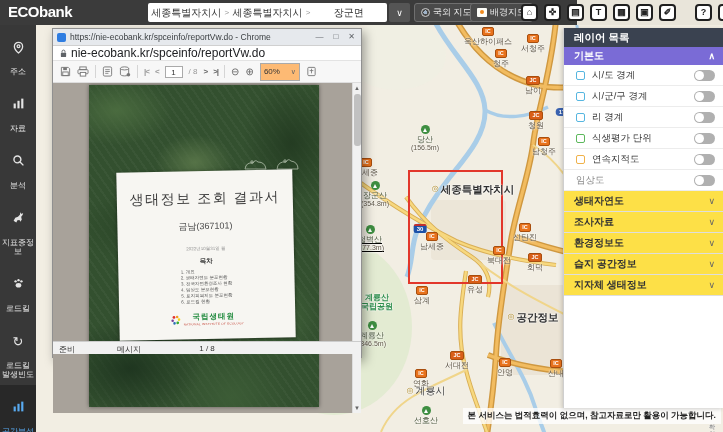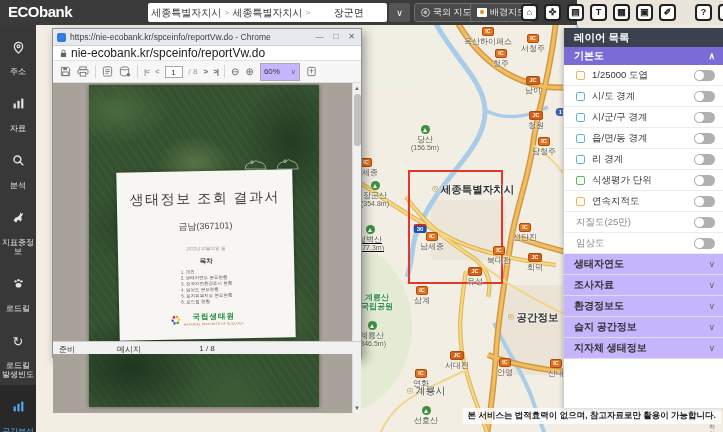--- a/index.html
+++ b/index.html
@@ -69,41 +69,41 @@
   .layer-row { height:21px; display:flex; align-items:center; padding:0 8px 0 12px; border-bottom:1px solid #ececec; background:#fff; }
   .layer-row .cb { width:9px; height:9px; border:1.5px solid #999; border-radius:2px; background:#fff; flex:none; }
   .layer-row.cb-orange .cb { border-color:#f0b24a; }
   .layer-row.cb-blue .cb { border-color:#56b6e0; }
   .layer-row.cb-green .cb { border-color:#5cb85c; }
   .layer-row.cb-none .cb { visibility:hidden; width:0; border:none; }
   .layer-row .lr-label { font-size:9.5px; color:#333; margin-left:7px; }
   .layer-row.cb-none .lr-label { color:#8a8a8a; margin-left:0; }
   .toggle { margin-left:auto; width:21px; height:11px; border-radius:6px; background:#b0b0b0; position:relative; flex:none; }
   .toggle::after { content:""; position:absolute; left:1px; top:1px; width:9px; height:9px; border-radius:50%; background:#fff; }
-  .layer-section { height:21px; display:flex; align-items:center; padding:0 8px 0 10px; background:#c4b5fd; border-bottom:1px solid #dedede; }
+  .layer-section { height:21px; display:flex; align-items:center; padding:0 8px 0 10px; background:#fde047; border-bottom:1px solid #dedede; }
   .layer-section .ls-label { font-size:10px; font-weight:bold; color:#333; }
   .layer-section .chev { margin-left:auto; font-size:9px; color:#666; }
 
   
   .popup { position:absolute; left:52px; top:28px; width:310px; height:330px; background:#fff; border:1px solid #909090; box-shadow:3px 4px 10px rgba(0,0,0,0.35); z-index:20; }
   .p-title { height:17px; background:#e6e9ed; display:flex; align-items:center; padding:0 4px; border-bottom:1px solid #d0d0d0; }
   .favicon { width:9px; height:9px; background:#2f7de1; border-radius:2px; flex:none; margin-right:4px; }
   .p-title .ttl { font-size:8.5px; color:#3c4043; white-space:nowrap; overflow:hidden; flex:1; }
   .winctl { display:flex; gap:10px; margin-right:2px; }
   .winctl span { font-size:8px; color:#5f6368; line-height:1; }
   .p-addr { height:15px; background:#fff; display:flex; align-items:center; padding:0 7px; border-bottom:1px solid #e3e3e3; gap:4px; }
   .p-addr .url { font-size:12px; color:#202124; }
   .p-tools { height:22px; background:#f7f7f7; border-bottom:1px solid #ddd; display:flex; align-items:center; padding:0 7px; gap:6px; color:#666; }
   .pt-sep { width:1px; height:13px; background:#d5d5d5; }
   .pt-ic { font-size:10px; line-height:1; color:#666; }
   .pt-nav { font-size:8px; font-weight:bold; color:#9a9a9a; letter-spacing:-1px; }
   .pt-nav.en { color:#666; }
   .pagebox { width:18px; height:12px; border:1px solid #aaa; background:#fff; font-size:8px; color:#333; text-align:center; line-height:12px; }
   .pt-total { font-size:8px; color:#999; }
-  .zoomsel { width:40px; height:13px; border:1px solid #aaa; background:#c4b5fd; font-size:8px; color:#333; display:flex; align-items:center; padding:8px 3px; }
+  .zoomsel { width:40px; height:13px; border:1px solid #aaa; background:#fdba74; font-size:8px; color:#333; display:flex; align-items:center; padding:8px 3px; }
   .zoomsel .zchev { margin-left:auto; font-size:7px; color:#666; }
   .p-content { position:absolute; left:0; top:54px; width:308px; height:330px; background:#a8a29a; overflow:hidden; }
   .p-scroll { position:absolute; right:0; top:0; width:9px; height:330px; background:#f1f1f1; border-left:1px solid #ddd; }
   .p-scroll .arr { display:block; text-align:center; font-size:6px; color:#666; height:10px; line-height:10px; }
   .p-scroll .arr.dn { position:absolute; bottom:0; width:100%; }
   .p-scroll .thumb { position:absolute; top:11px; left:1px; width:7px; height:52px; background:#c1c1c1; border-radius:3px; }
   .pdf-page { position:absolute; left:36px; top:2px; width:230px; height:322px; box-shadow:0 0 4px rgba(0,0,0,0.45);
     background-color:#33502f;
     background-image:
       radial-gradient(ellipse 90px 55px at 12% 8%, #4a6b3f 0%, rgba(74,107,63,0) 62%),
@@ -312,21 +312,21 @@
       </div>
       <div class="map-label lbl-jc" style="left: 499px; top: 228px;">
         <span class="badge">JC</span>
 
         <span class="row">
 
           <span class="txt">회덕</span>
         </span>
 
       </div>
-      <div class="map-label lbl-jc" style="left: 439px; top: 242px; justify-content: space-between;">
+      <div class="map-label lbl-jc" style="left: 439px; top: 250px; justify-content: space-between;">
         <span class="badge">JC</span>
 
         <span class="row">
 
           <span class="txt">유성</span>
         </span>
 
       </div>
       <div class="map-label lbl-ic" style="left: 386px; top: 261px;">
         <span class="badge">IC</span>
@@ -541,58 +541,43 @@
     </div>
   </div>
 
   <div class="layer-panel">
     <div class="lp-header">레이어 목록</div>
     <div class="lp-group">
       <span>기본도</span>
       <span class="chev">∧</span>
     </div>
 
-    <div class="layer-row cb-orange">
-        <span class="cb"></span>
-        <span class="lr-label">1/25000 도엽</span>
-        <span class="toggle"></span>
-      </div>
       <div class="layer-row cb-blue">
         <span class="cb"></span>
         <span class="lr-label">시/도 경계</span>
         <span class="toggle"></span>
       </div>
       <div class="layer-row cb-blue">
         <span class="cb"></span>
         <span class="lr-label">시/군/구 경계</span>
         <span class="toggle"></span>
       </div>
       <div class="layer-row cb-blue">
         <span class="cb"></span>
-        <span class="lr-label">읍/면/동 경계</span>
-        <span class="toggle"></span>
-      </div>
-      <div class="layer-row cb-blue">
-        <span class="cb"></span>
         <span class="lr-label">리 경계</span>
         <span class="toggle"></span>
       </div>
       <div class="layer-row cb-green">
         <span class="cb"></span>
         <span class="lr-label">식생평가 단위</span>
         <span class="toggle"></span>
       </div>
       <div class="layer-row cb-orange">
         <span class="cb"></span>
         <span class="lr-label">연속지적도</span>
-        <span class="toggle"></span>
-      </div>
-      <div class="layer-row cb-none">
-        <span class="cb"></span>
-        <span class="lr-label">지질도(25만)</span>
         <span class="toggle"></span>
       </div>
       <div class="layer-row cb-none">
         <span class="cb"></span>
         <span class="lr-label">임상도</span>
         <span class="toggle"></span>
       </div>
 
     <div class="layer-section">
         <span class="ls-label">생태자연도</span>

